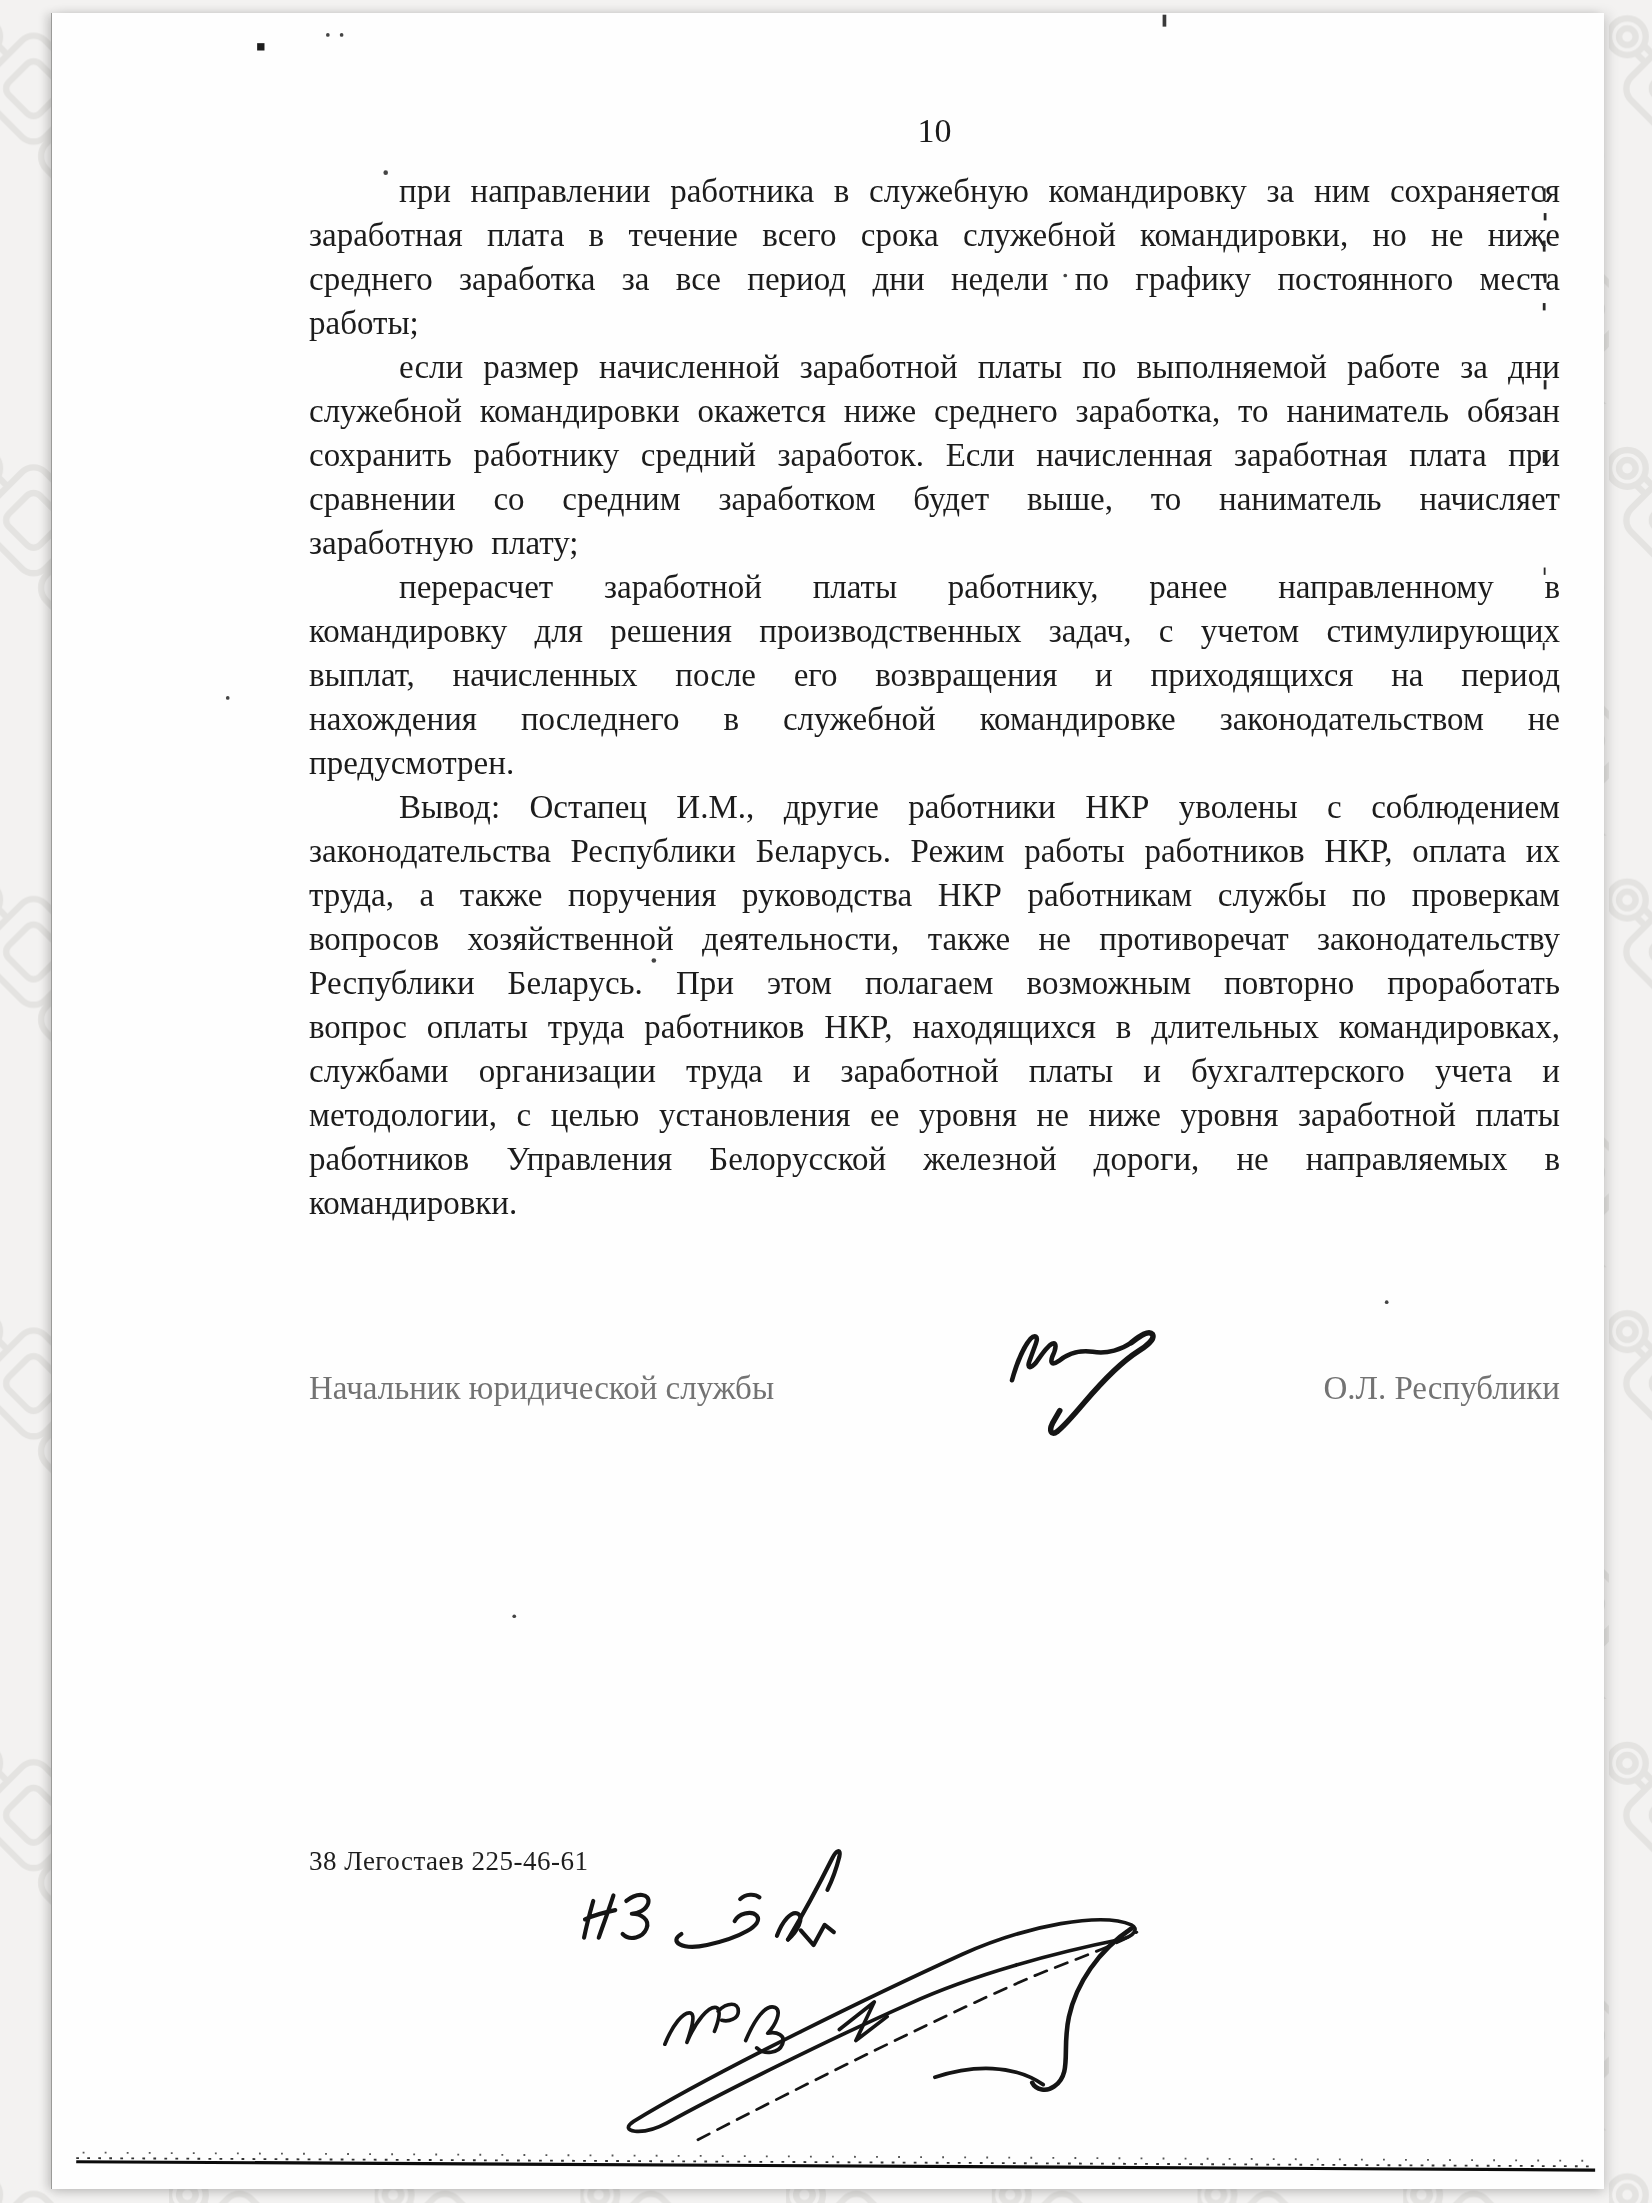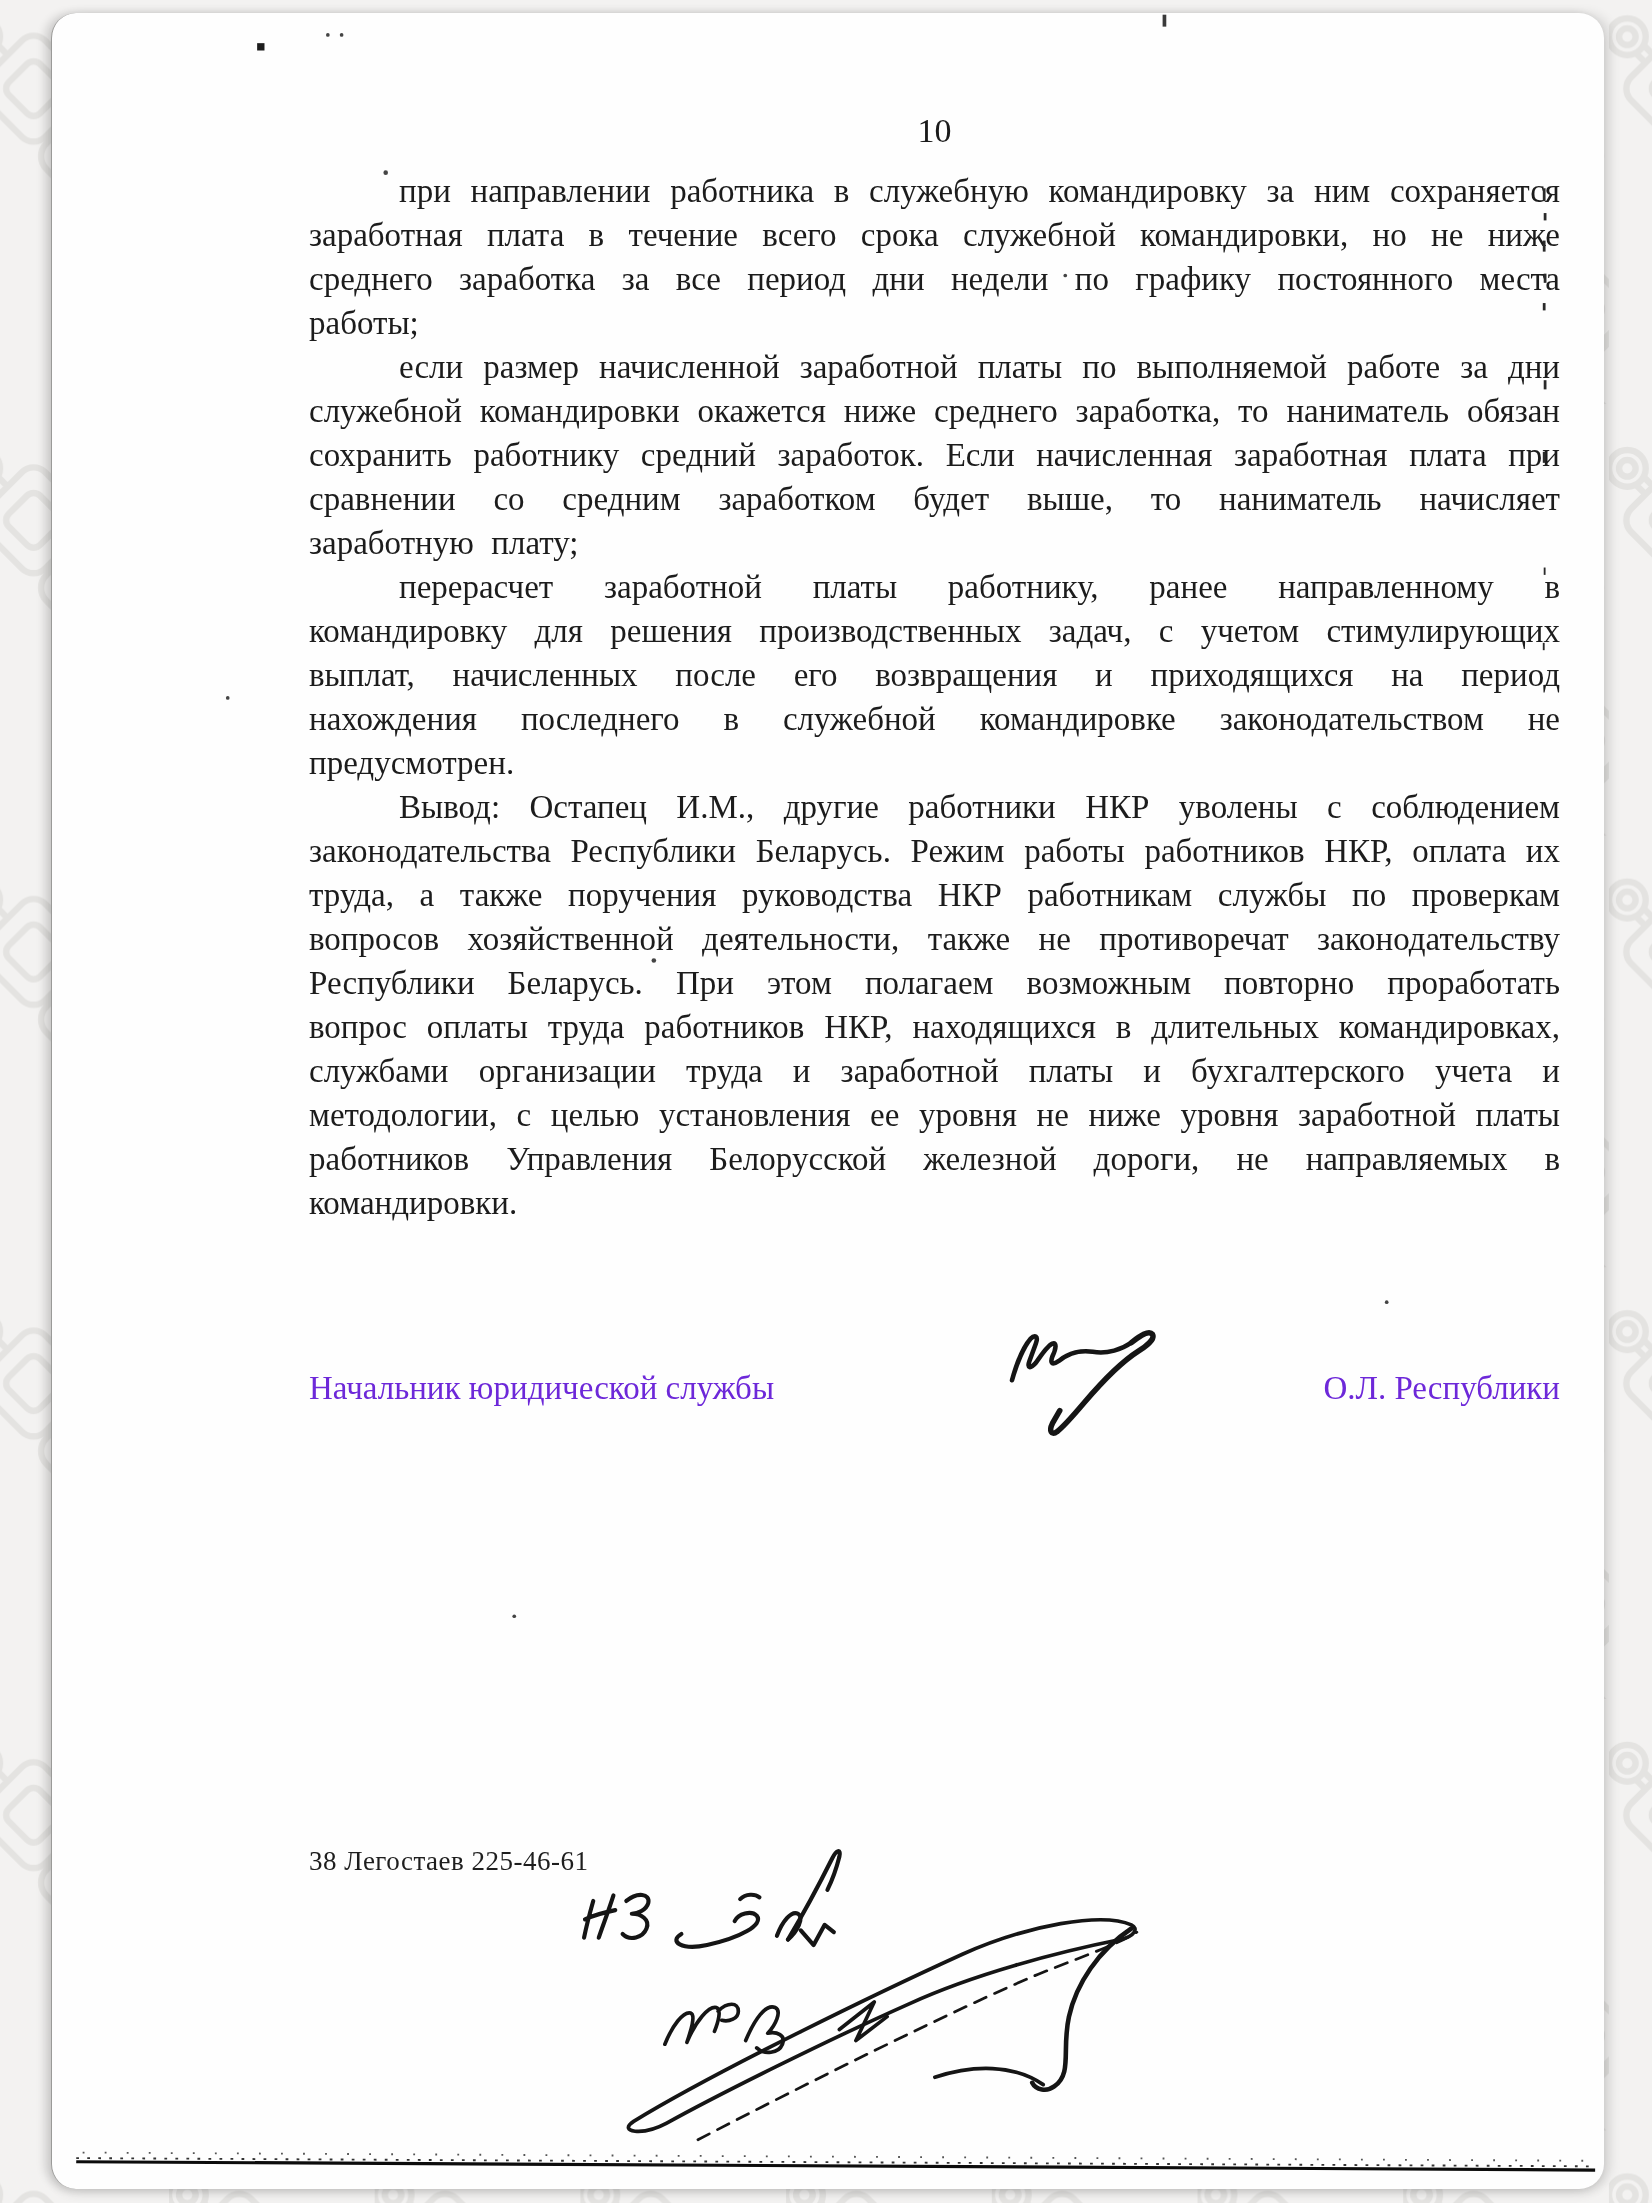--- a/index.html
+++ b/index.html
@@ -13,38 +13,37 @@
   svg.bg {
     position: absolute; left: 0; top: 0; z-index: 0;
   }
   .page {
     position: absolute; left: 51px; top: 13px;
     width: 1552px; height: 2176px;
     background: #fefefe;
     border-left: 1.8px solid #9a9a98;
     box-shadow: -6.4px 0 8.3px rgba(0,0,0,0.12), 6.4px 0 11px rgba(0,0,0,0.10), 0 5.5px 9.2px rgba(0,0,0,0.08);
     z-index: 1;
-    border-radius: 25px;
   }
   .page-number {
     position: absolute; left: 257px; top: 99px; width: 1251px;
     text-align: center;
     font-size: 34px; color: #1a1a1a;
   }
   .body-text {
     position: absolute; left: 257px; top: 156px; width: 1251px;
     font-size: 33px; line-height: 44px; color: #1c1c1c;
     text-align: justify;
     word-spacing: 9.2px;
   }
   .body-text p { margin: 0; text-indent: 90px; }
   .sig-row {
     position: absolute; left: 257px; top: 1357px; width: 1251px;
     display: flex; justify-content: space-between; align-items: baseline;
-    font-size: 33px; color: #6d28d9;
+    font-size: 33px; color: #737373;
   }
   .footer-note {
     position: absolute; left: 257px; top: 1833px;
     font-size: 27px; color: #1e1e1e; letter-spacing: 0.5px;
   }
   svg.overlay {
     position: absolute; left: 0; top: 0; z-index: 2;
     pointer-events: none;
   }
   .ink { stroke: #151515; fill: none; stroke-linecap: round; stroke-linejoin: round; }

